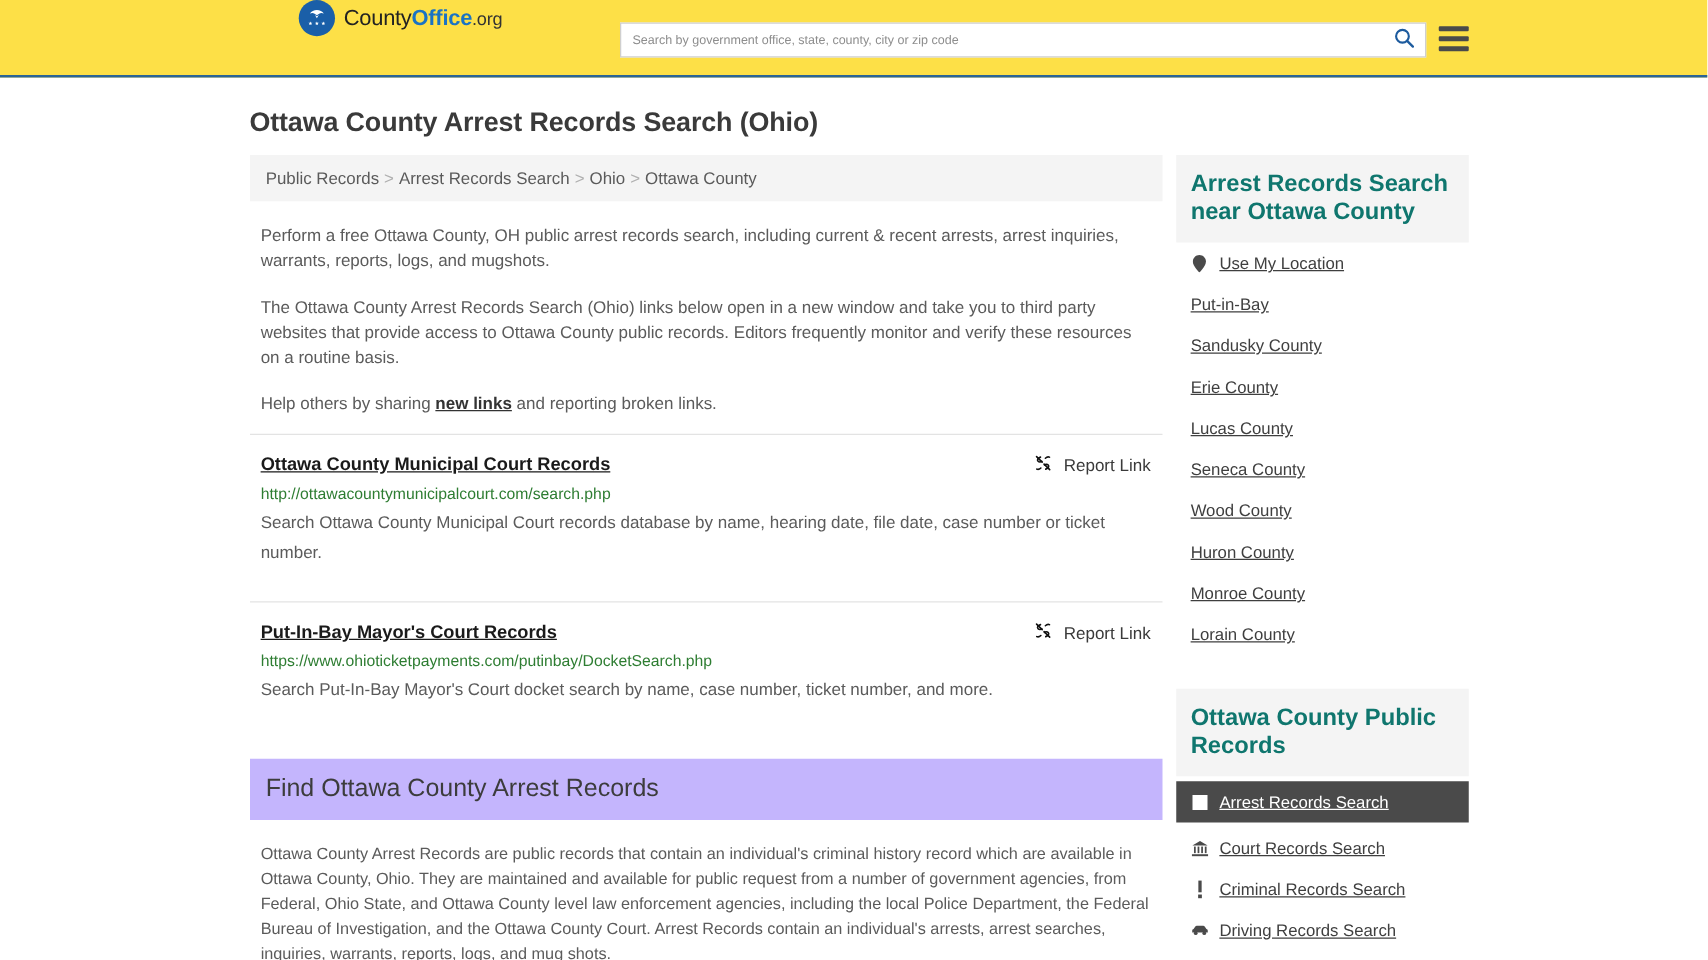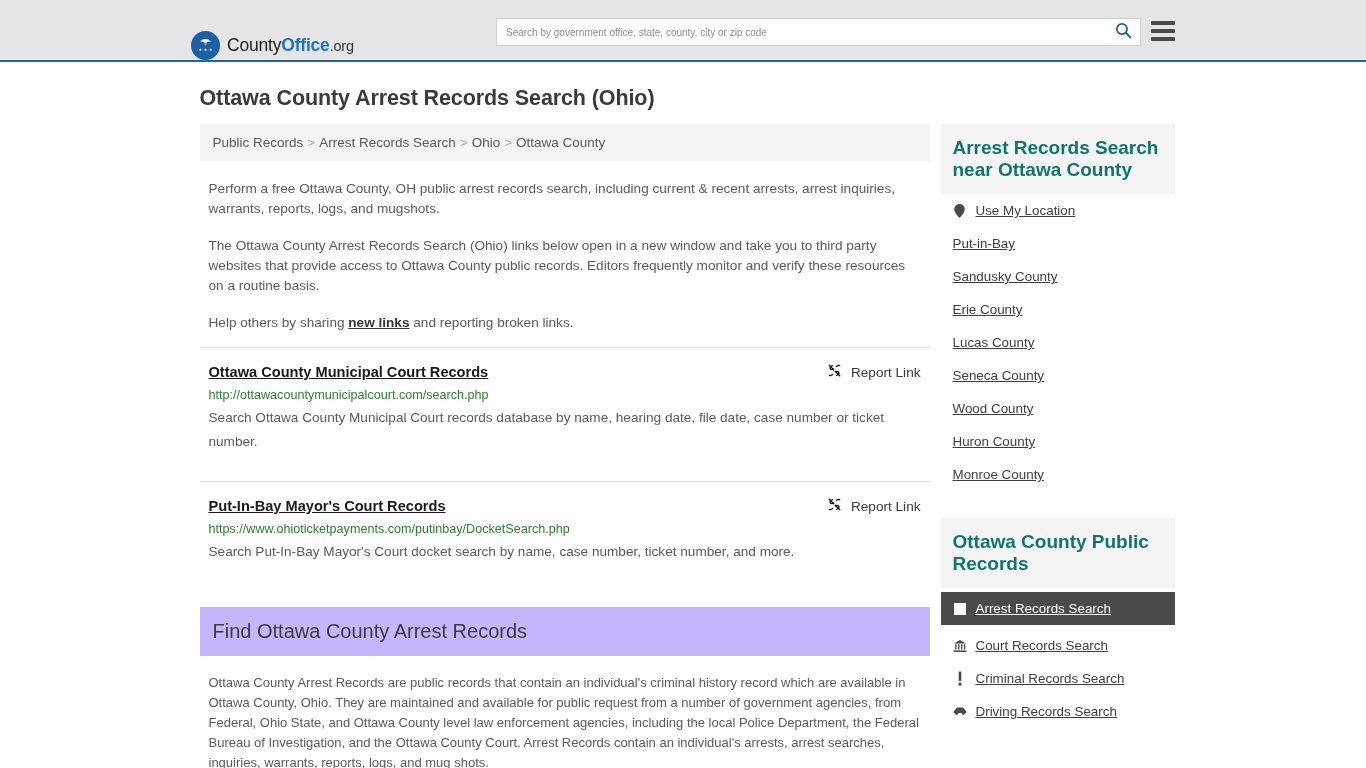--- a/index.html
+++ b/index.html
@@ -8,25 +8,26 @@
     width: 1366px; height: 768px;
     overflow: hidden;
     background: #ffffff;
     font-family: "Liberation Sans", sans-serif;
     color: #4a4a4a;
   }
 
   
   .site-header {
     height: 62px;
-    background: #e5e5e5;
+    background: #fde047;
     border-bottom: 2px solid #2a6496;
     display: flex;
-    align-items: flex-end;
+    align-items: flex-start;
     position: relative;
+    padding-left: 48px;
   }
   .logo-wrap {
     display: flex;
     align-items: center;
     margin-left: 191px;
     text-decoration: none;
   }
   .logo-mark {
     width: 29px; height: 29px;
     border-radius: 50%;
@@ -386,20 +387,23 @@
         </li>
         <li class="side-item">
           <a href="#">Wood County</a>
         </li>
         <li class="side-item">
           <a href="#">Huron County</a>
         </li>
         <li class="side-item">
           <a href="#">Monroe County</a>
         </li>
+        <li class="side-item">
+          <a href="#">Lorain County</a>
+        </li>
       </ul>
 
       <div class="side-block-2">
         <div class="side-head">Ottawa County Public Records</div>
         <ul class="side-list">
           <li class="side-item active">
             <span class="side-icon">
               <span class="sq-white"></span>
             </span>
             <a href="#">Arrest Records Search</a>

